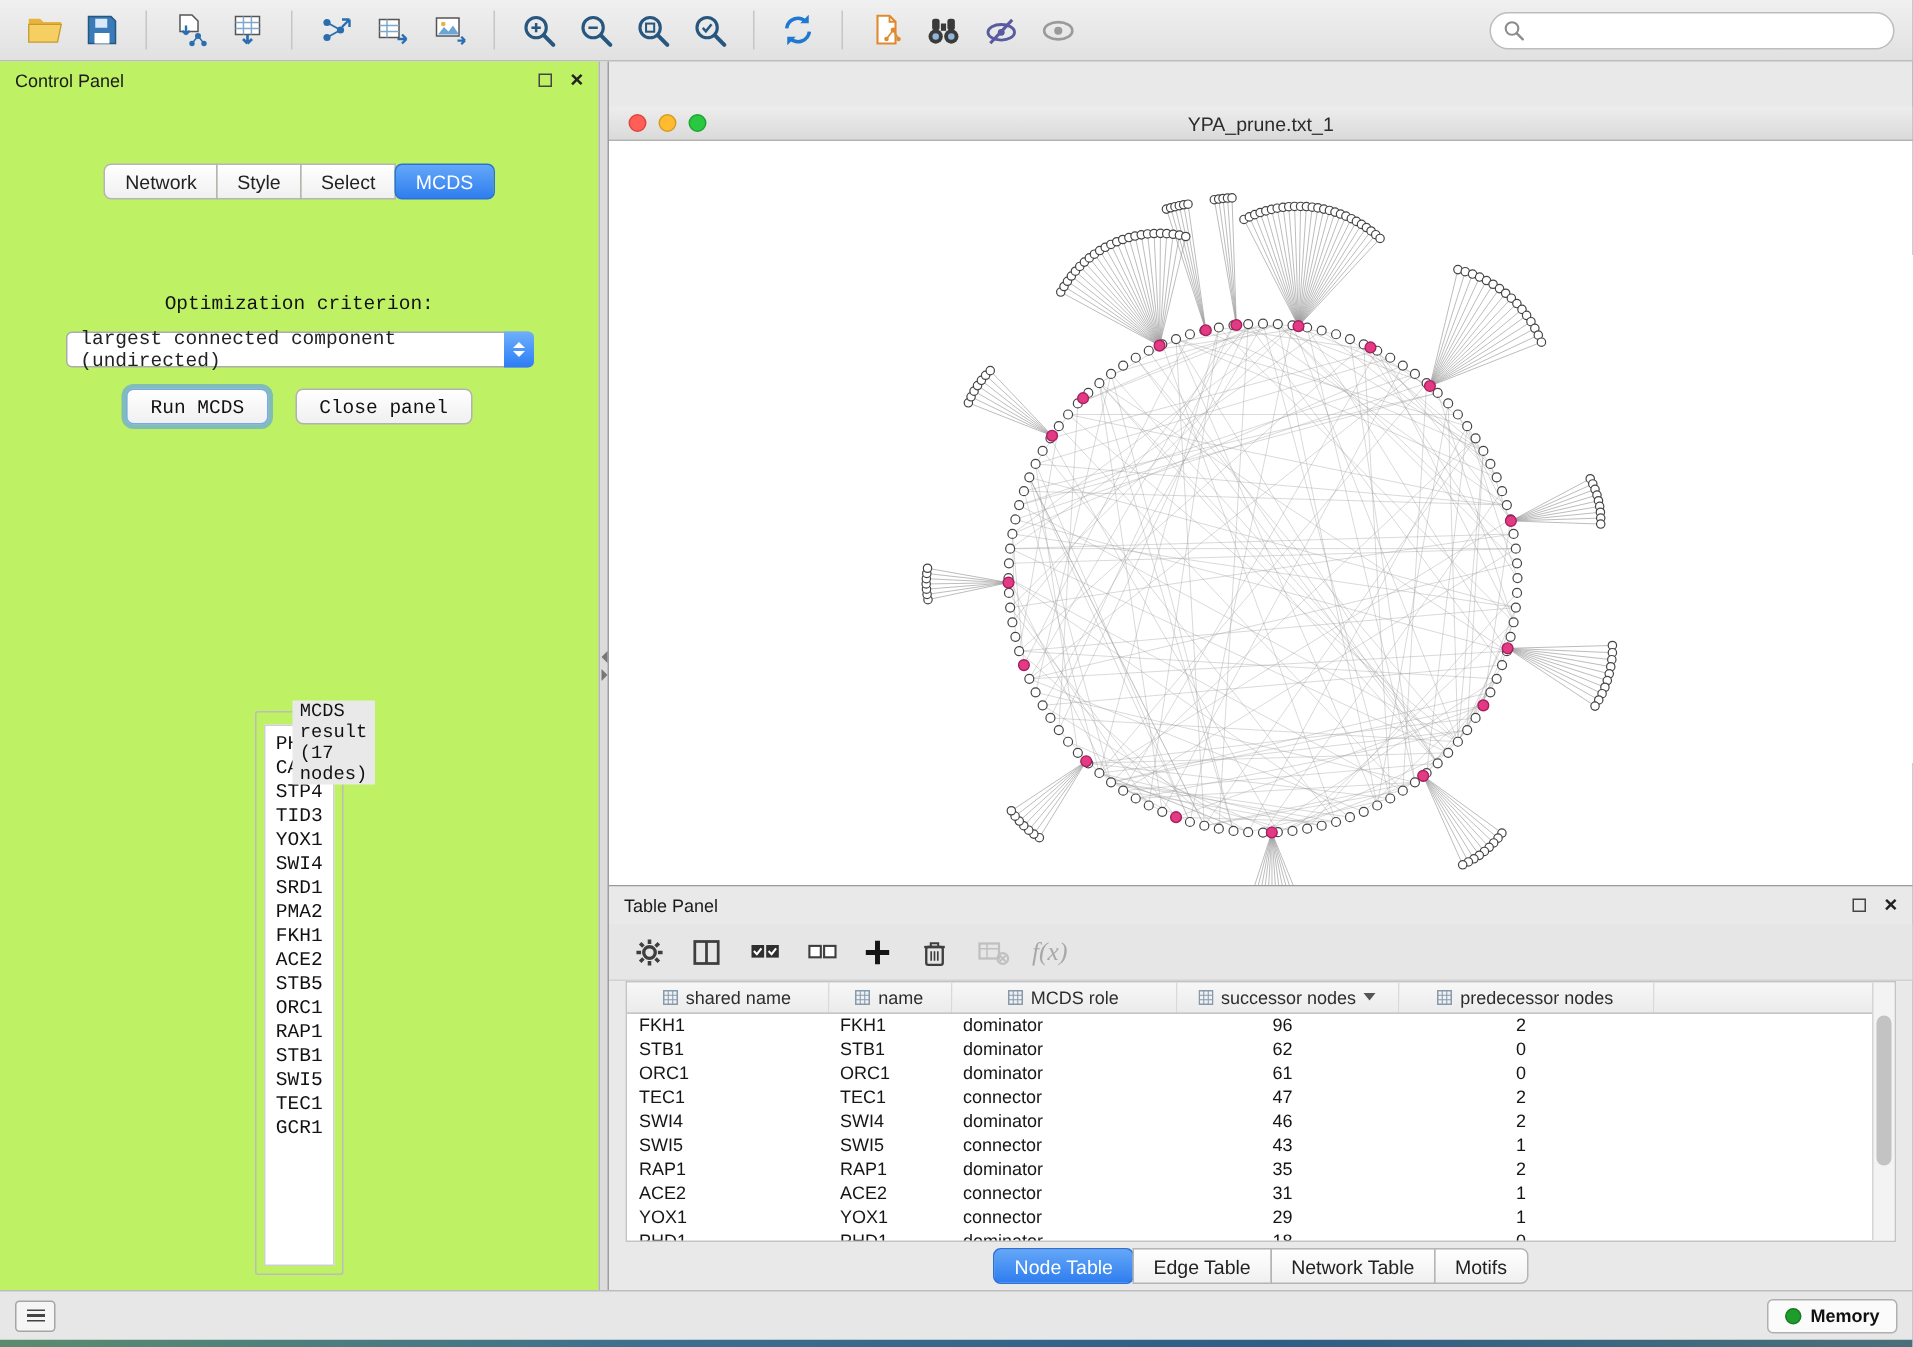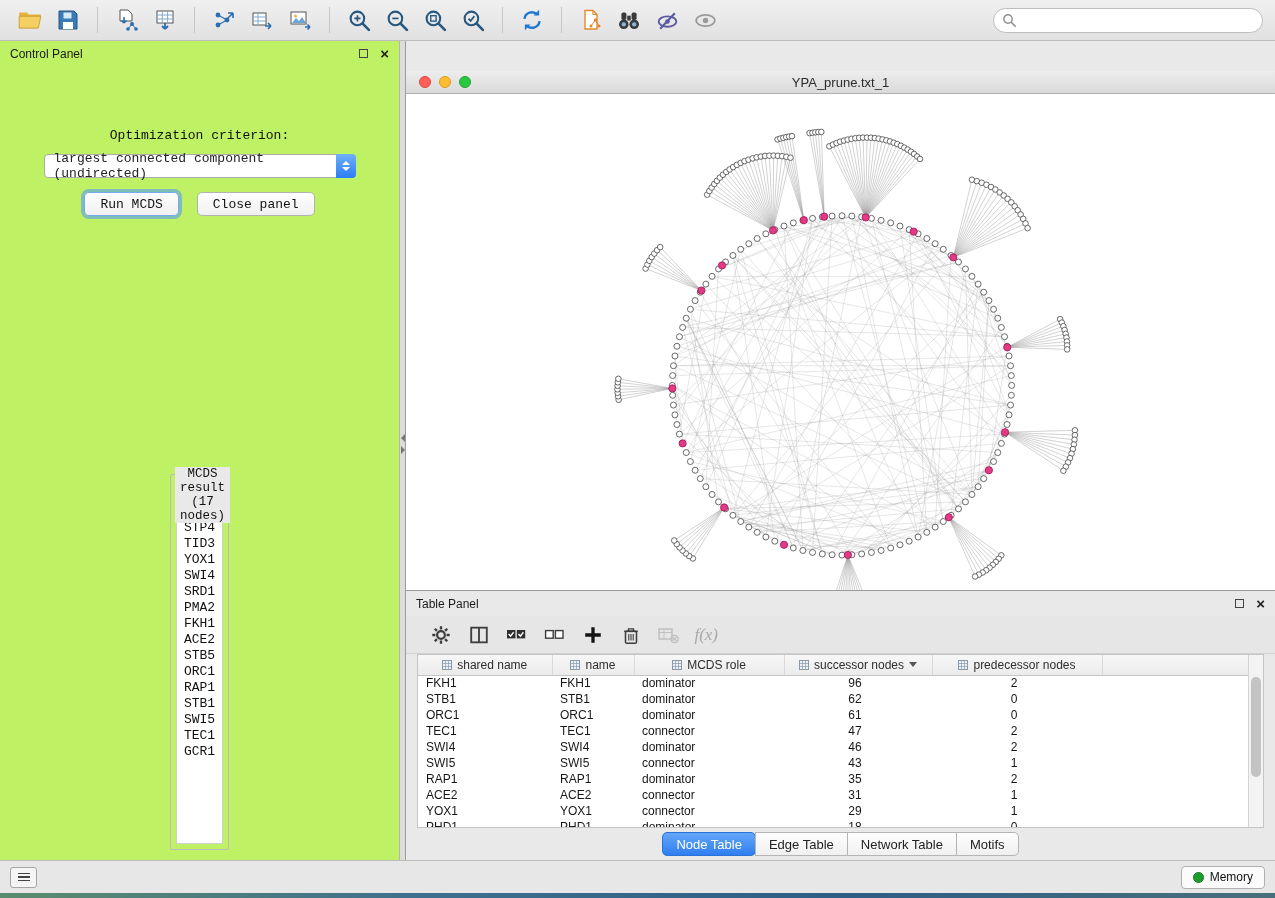--- a/index.html
+++ b/index.html
@@ -44,21 +44,21 @@
   .dd-cap { position:absolute; right:-1px; top:-1px; width:20px; height:24px; border-radius:0 4px 4px 0;
             background:linear-gradient(#6fb0fb,#2c7cf6); display:flex; flex-direction:column; align-items:center; justify-content:center; gap:2px; }
   .dd-cap .tri-up { width:0; height:0; border-left:4px solid transparent; border-right:4px solid transparent; border-bottom:4px solid #fff; }
   .dd-cap .tri-dn { width:0; height:0; border-left:4px solid transparent; border-right:4px solid transparent; border-top:4px solid #fff; }
   .btn-row { display:flex; gap:18px; margin-top:14px; }
   .mac-btn { height:24px; padding:0 15px; background:linear-gradient(#ffffff,#f0f0f0); border:1px solid #b2b2b2; border-radius:5px;
              font-size:13px; font-family:inherit; color:#111; }
   .mac-btn.focused { box-shadow:0 0 0 3px rgba(77,144,254,.55); border-color:#78a7f5; }
   .cp-spacer { flex:1; }
   .fieldset { margin:0 13px 10px; flex:0 0 376px; border:1px solid #bcbcbc; border-radius:2px; position:relative; padding:8px 5px 5px; }
-  .legend { position:absolute; top:-8px; left:4px; background:#e9e9e9; padding:0 5px; font-size:12.5px; color:#111;text-align:center; }
+  .legend { position:absolute; top:-8px; left:24px; background:#e9e9e9; padding:0 5px; font-size:12.5px; color:#111; }
   .list-box { width:100%; height:100%; background:#fff; border:1px solid #cfcfcf; overflow:hidden; padding:4px 7px; }
   .mcds-item { height:16px; line-height:16px; font-size:13px; color:#111; }
 
   
   .sash { width:7px; flex:0 0 7px; background:#dcdcdc; border-left:1px solid #b5b5b5; border-right:1px solid #9d9d9d; position:relative; }
   .sash .arr-l { position:absolute; left:0.5px; top:48%; width:0; height:0; border-top:4px solid transparent; border-bottom:4px solid transparent; border-right:4px solid #777; }
   .sash .arr-r { position:absolute; left:0.5px; top:48%; margin-top:12px; width:0; height:0; border-top:4px solid transparent; border-bottom:4px solid transparent; border-left:4px solid #777; }
 
   
   .right-col { flex:1; display:flex; flex-direction:column; min-width:0;margin-top:30px; }
@@ -70,21 +70,21 @@
   .light.red { background:#ff5f57; border:0.5px solid #e0443e; }
   .light.yellow { background:#febc2e; border:0.5px solid #d89b22; }
   .light.green { background:#2ac840; border:0.5px solid #1ea433; }
   .net-canvas { flex:1; background:#fff; position:relative; min-height:0; }
   .net-canvas svg { position:absolute; inset:0; width:100%; height:100%; }
 
   
   .table-panel { flex:1; background:#e9e9e9; display:flex; flex-direction:column; min-height:0; }
   .tp-toolbar { height:38px; flex:0 0 38px; display:flex; align-items:center; gap:8px; padding:0 16px;
                 background:#e6e6e6; border-bottom:1px solid #d2d2d2; }
-  .tp-btn { width:30px; height:28px; display:flex; align-items:center; justify-content:flex-end; }
+  .tp-btn { width:30px; height:28px; display:flex; align-items:center; justify-content:flex-start; }
   .fx { font-family:"Liberation Serif","DejaVu Serif",serif; font-style:italic; font-size:17px; color:#a8a8a8; }
   .table-wrap { flex:1; margin:0 11px; background:#fff; border:1px solid #c4c4c4; display:flex; min-height:0; overflow:hidden; }
   .table-scroll { flex:1; overflow:hidden; }
   table { border-collapse:collapse; table-layout:fixed; width:100%; font-size:12px; }
   thead th { height:20px; background:linear-gradient(#f7f7f7,#ebebeb); border-bottom:1px solid #c6c6c6; border-right:1px solid #d9d9d9;
              font-weight:normal; color:#2e2e2e; padding:0 4px; white-space:nowrap; overflow:hidden; }
   thead th .hwrap { display:flex; align-items:center; justify-content:center; gap:5px; }
   thead th.filler { border-right:none; }
   tbody td { height:16px; padding:0 8px; white-space:nowrap; overflow:hidden; color:#161616; }
   td.c3, td.c4 { text-align:center; padding-right:14px; }
@@ -92,21 +92,21 @@
   .vscroll { width:15px; flex:0 0 15px; background:#f3f3f3; border-left:1px solid #d4d4d4; position:relative; }
   .vthumb { position:absolute; left:2px; right:2px; top:22px; height:58%; background:#c3c3c3; border-radius:6px; }
   .tp-tabs { height:32px; flex:0 0 32px; display:flex; align-items:center; justify-content:center; }
 
   
   .statusbar { height:33px; flex:0 0 33px; background:#e7e7e7; border-top:1px solid #bdbdbd; display:flex; align-items:center; padding:0 10px; }
   .menu-btn { width:27px; height:21px; border:1px solid #a5a5a5; border-radius:3px; background:#f5f5f5;
               display:flex; flex-direction:column; align-items:center; justify-content:center; gap:2px; }
   .menu-btn i { display:block; width:12px; height:1.5px; background:#444; }
   .memory-btn { margin-left:auto; height:23px; border:1px solid #b0b0b0; border-radius:4px; background:#fbfbfb;
-                display:flex; align-items:center; gap:6px; padding:0 11px; font-size:12px; color:#111; }
+                display:flex; align-items:center; gap:6px; padding:0 11px; font-size:12px; color:#111;font-weight:bold; }
   .mem-dot { width:11px; height:11px; border-radius:50%; background:#1f9d2c; border:1px solid #167a20; }
 </style>
 </head>
 <body>
 
 <div class="app">
 
   <div class="toolbar">
     <div class="tb-btn">
       <svg width="26" height="26" viewBox="0 0 24 24">
@@ -247,20 +247,26 @@
   </div>
 
   <div class="main">
 
     <div class="control-panel">
       <div class="panel-header">
         <span>Control Panel</span>
         <span class="spacer"></span>
         <span class="win-float"></span>
         <span class="win-close">×</span>
+      </div>
+      <div class="cp-tabs">
+        <div class="tab">Network</div>
+        <div class="tab">Style</div>
+        <div class="tab">Select</div>
+        <div class="tab active">MCDS</div>
       </div>
       <div class="cp-content">
         <div class="opt-label">Optimization criterion:</div>
         <div class="dropdown">
           <span>largest connected component (undirected)</span>
           <span class="dd-cap">
               <span class="tri-up"></span>
               <span class="tri-dn"></span>
             </span>
         </div>

